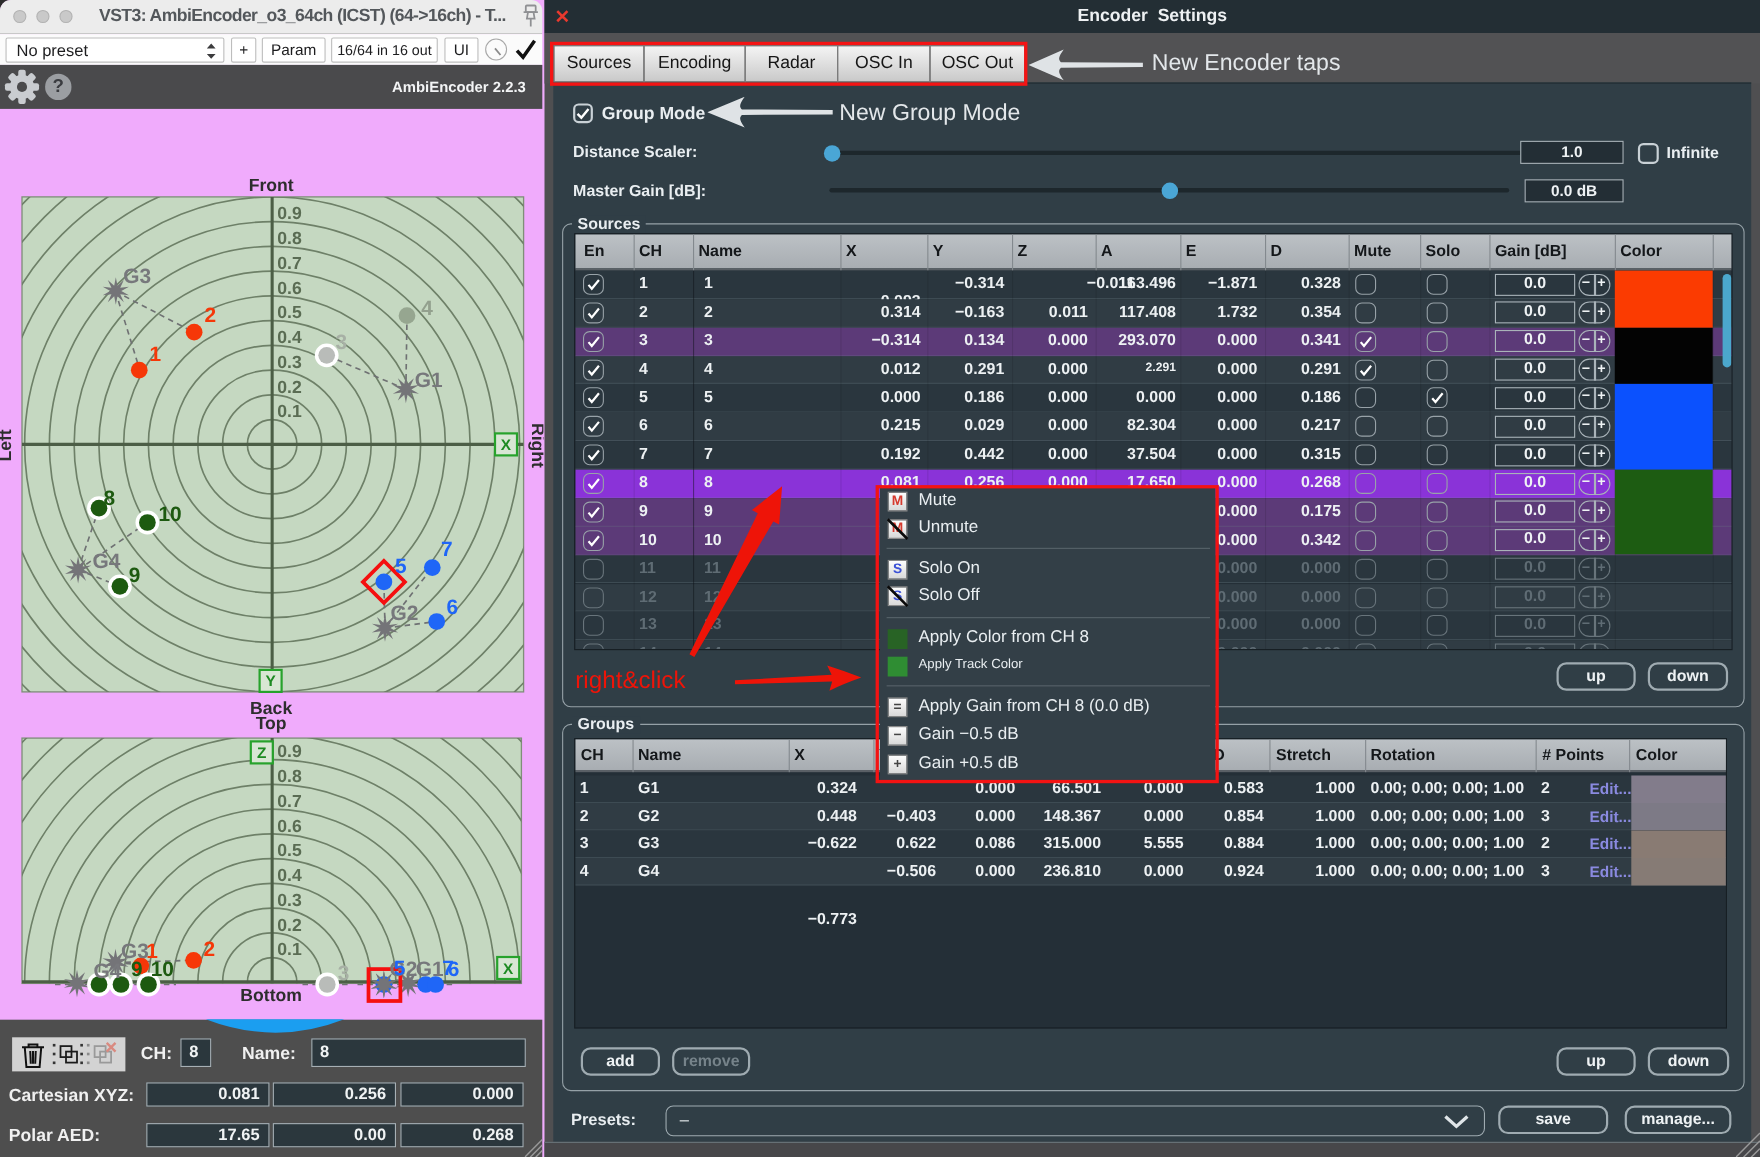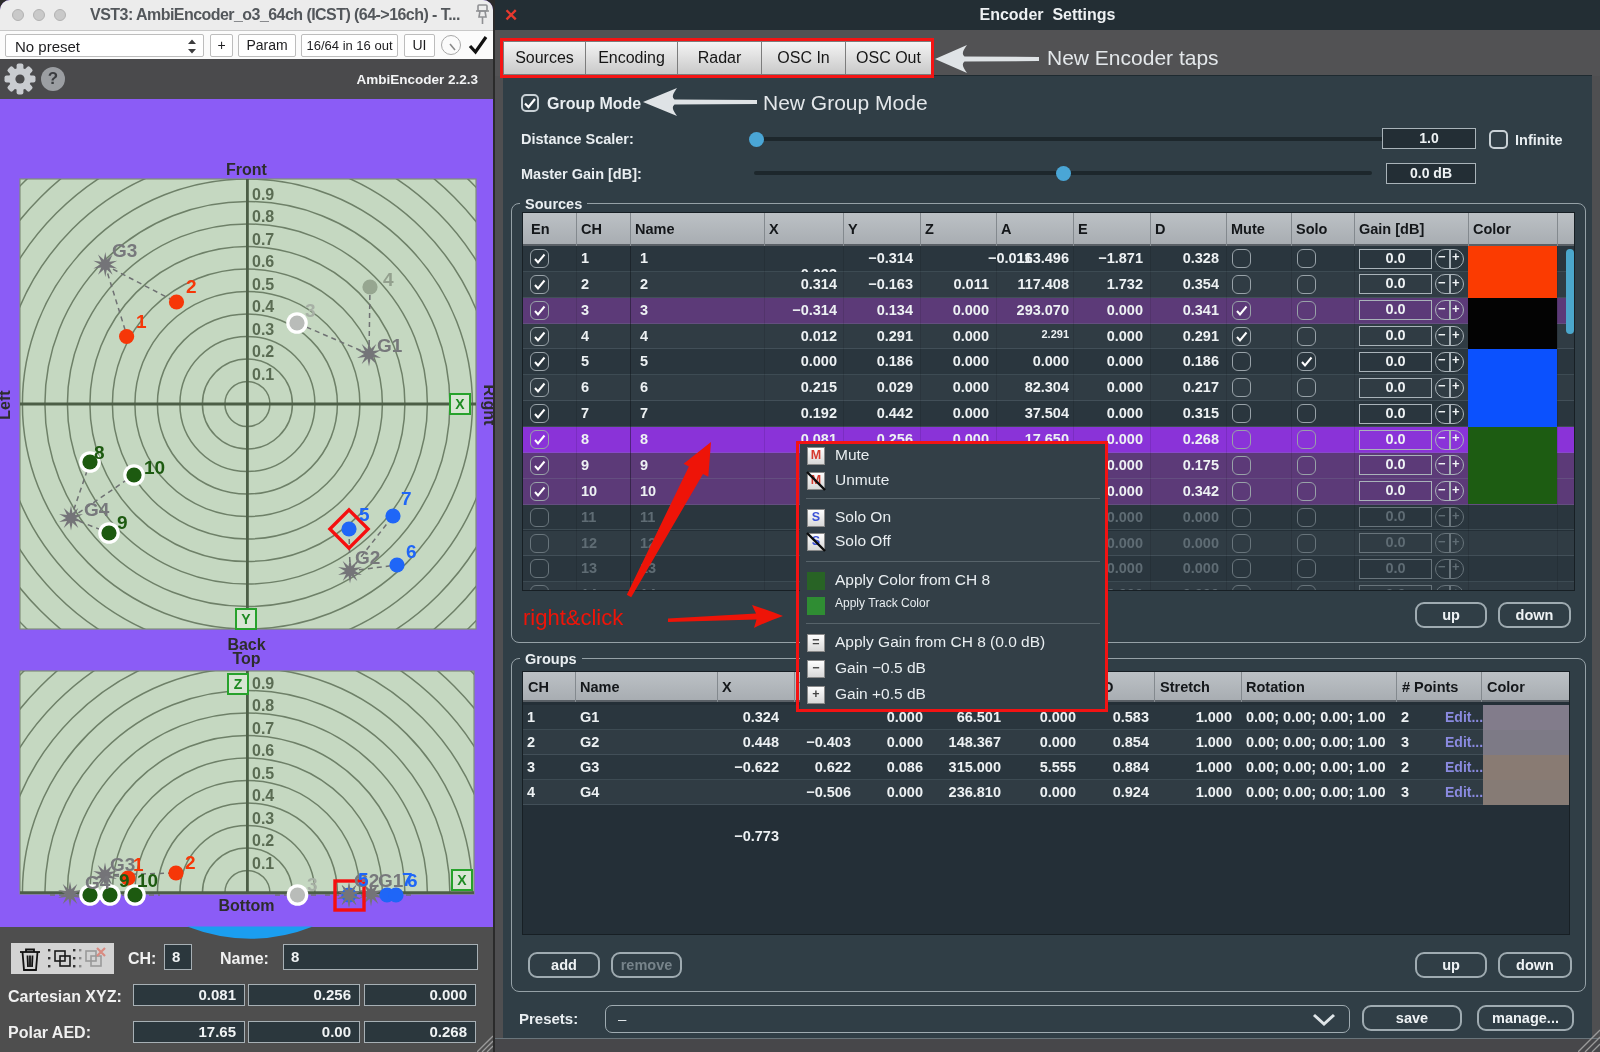--- a/index.html
+++ b/index.html
@@ -1,21 +1,21 @@
 <!DOCTYPE html>
 <html><head><meta charset="utf-8">
 <style>
 html,body{margin:0;padding:0;}
 body{width:1600px;height:1052px;position:relative;background:#2b2b2b;
  font-family:"Liberation Sans",sans-serif;overflow:hidden;}
 .abs{position:absolute;}
 .b{font-weight:bold;}
 </style></head><body>
 
-<div class="abs" style="left:0;top:0;width:493px;height:1052px;background:#8b5cf6;border-radius:10px 10px 0 0;">
+<div class="abs" style="left:0;top:0;width:493px;height:1052px;background:#f0abfc;border-radius:10px 10px 0 0;padding-left:45px;">
 <div class="abs" style="left:0;top:0;width:493px;height:30px;background:#ececec;border-radius:10px 10px 0 0;border-bottom:1px solid #c8c8c8;">
 <div class="abs" style="left:12px;top:9px;width:12px;height:12px;border-radius:50%;background:#c9c9c9;border:1px solid #b2b2b2;box-sizing:border-box;"></div>
 <div class="abs" style="left:33px;top:9px;width:12px;height:12px;border-radius:50%;background:#c9c9c9;border:1px solid #b2b2b2;box-sizing:border-box;"></div>
 <div class="abs" style="left:54px;top:9px;width:12px;height:12px;border-radius:50%;background:#c9c9c9;border:1px solid #b2b2b2;box-sizing:border-box;"></div>
 <div class="abs b" style="left:75px;top:6px;width:400px;text-align:center;font-size:16px;color:#53575b;white-space:nowrap;letter-spacing:-0.55px;">VST3: AmbiEncoder_o3_64ch (ICST) (64-&gt;16ch) - T...</div>
 <svg class="abs" style="left:472px;top:2px;" width="20" height="26" viewBox="0 0 20 26">
         <g stroke="#8f9093" stroke-width="1.6" fill="none">
           <rect x="6" y="3" width="9" height="6" rx="1"></rect>
           <path d="M4,9 h13 M8,9 l-1,6 h7 l-1,-6 M10.5,15 v7"></path>
         </g>

